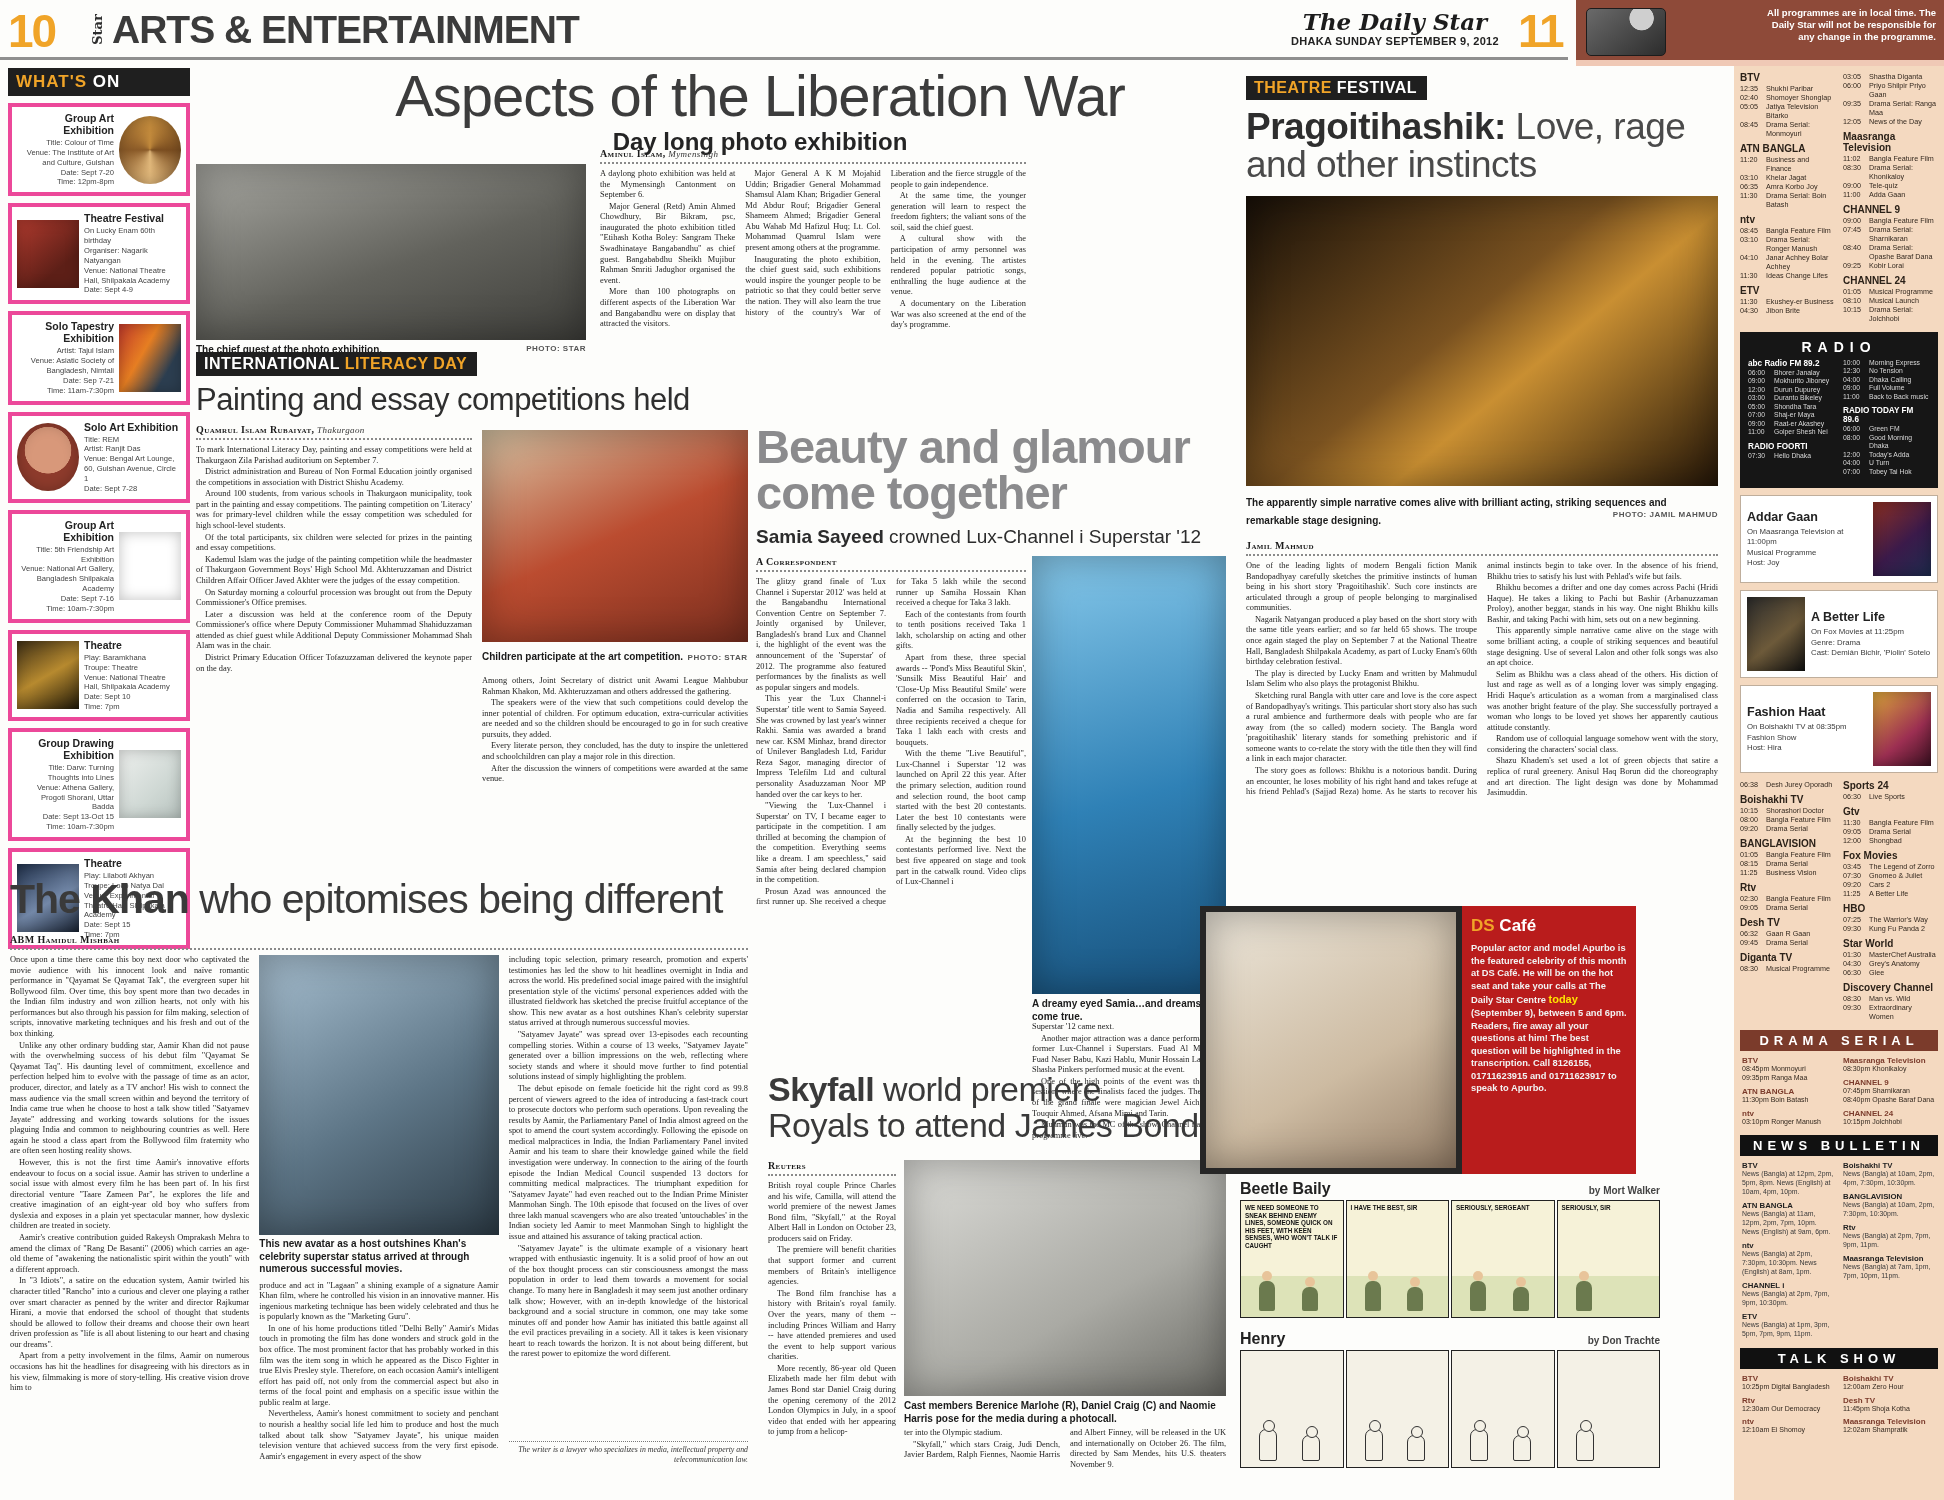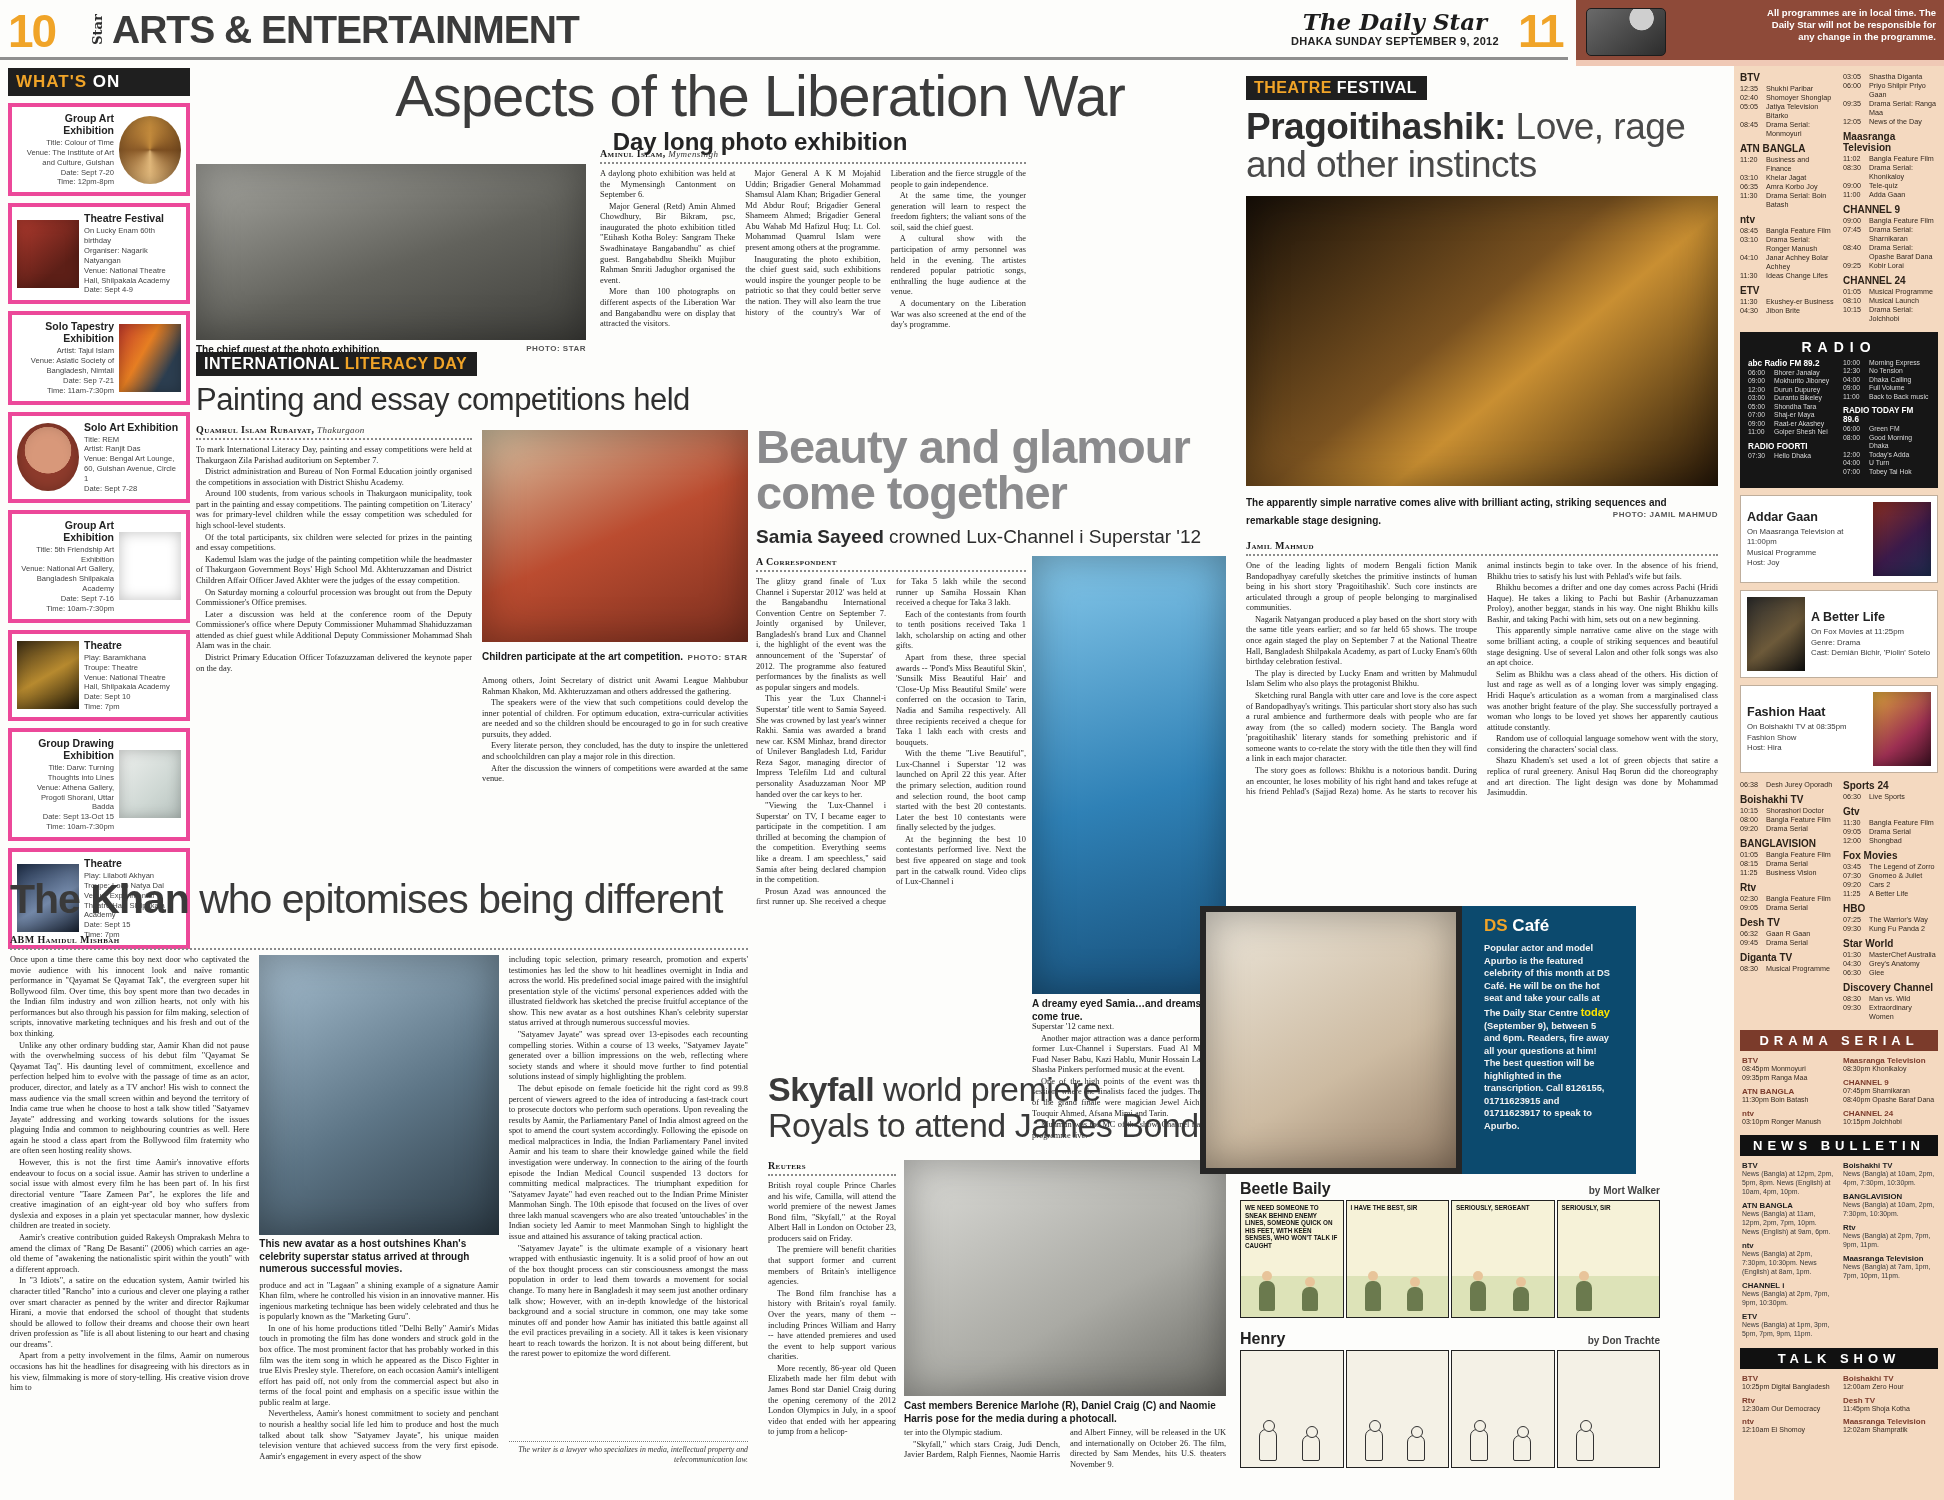--- a/index.html
+++ b/index.html
@@ -64,21 +64,21 @@
   .h-theatre{font:300 37px/1.02 "Liberation Sans",sans-serif;color:#4a4a4a;letter-spacing:-.5px;}
   .h-theatre b{font-weight:800;color:#2e2e2e;}
   .h-khan{font:300 41px "Liberation Sans",sans-serif;color:#3a3a3a;letter-spacing:-1px;}
   .h-khan b{font-weight:800;}
   .h-sky{font:300 34px/1.05 "Liberation Sans",sans-serif;color:#3a3a3a;letter-spacing:-.5px;}
   .h-sky b{font-weight:800;}
   .cols2{column-count:2;column-gap:10px;}
   .cols3{column-count:3;column-gap:10px;}
   .footnote{font:italic 7.8px/1.3 "Liberation Serif",serif;color:#333;border-top:1px dotted #777;padding-top:3px;margin-top:4px;text-align:right;}
   
-  .ds-panel{background:#0c4a6e;color:#fff;padding:10px 22px;box-sizing:border-box;}
+  .ds-panel{background:#b91c1c;color:#fff;padding:10px 9px;box-sizing:border-box;}
   .ds-title{font:800 17px "Liberation Sans",sans-serif;margin-bottom:6px;}
   .ds-title .o{color:#f0a428;}
   .ds-body{font:bold 9.3px/1.35 "Liberation Sans",sans-serif;color:#f2f2f2;}
   .ds-body .today{color:#ffe400;font-size:11px;}
   
   .comic-head{display:flex;justify-content:space-between;align-items:baseline;}
   .comic-title{font:800 16px "Liberation Sans",sans-serif;color:#222;}
   .comic-credit{font:bold 10px "Liberation Sans",sans-serif;color:#444;}
   .strip{display:flex;gap:2px;}
   .panel{flex:1;border:1.5px solid #222;position:relative;overflow:hidden;}

